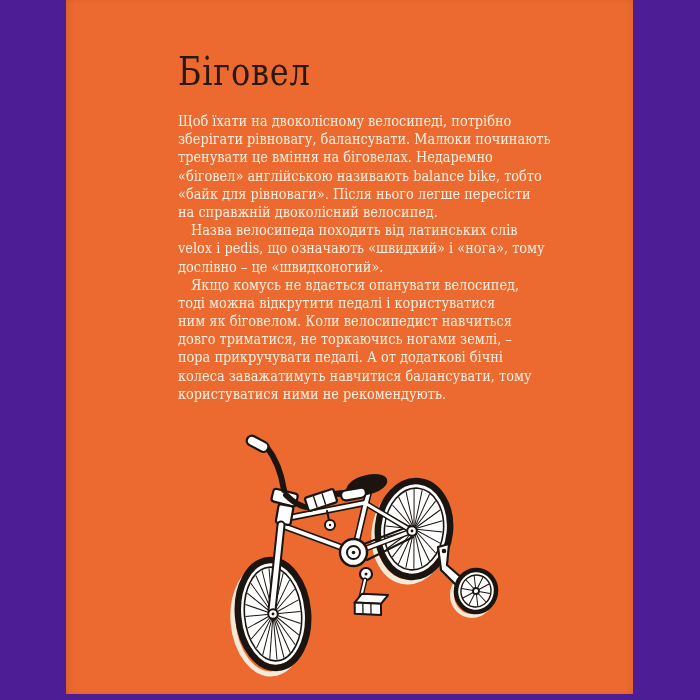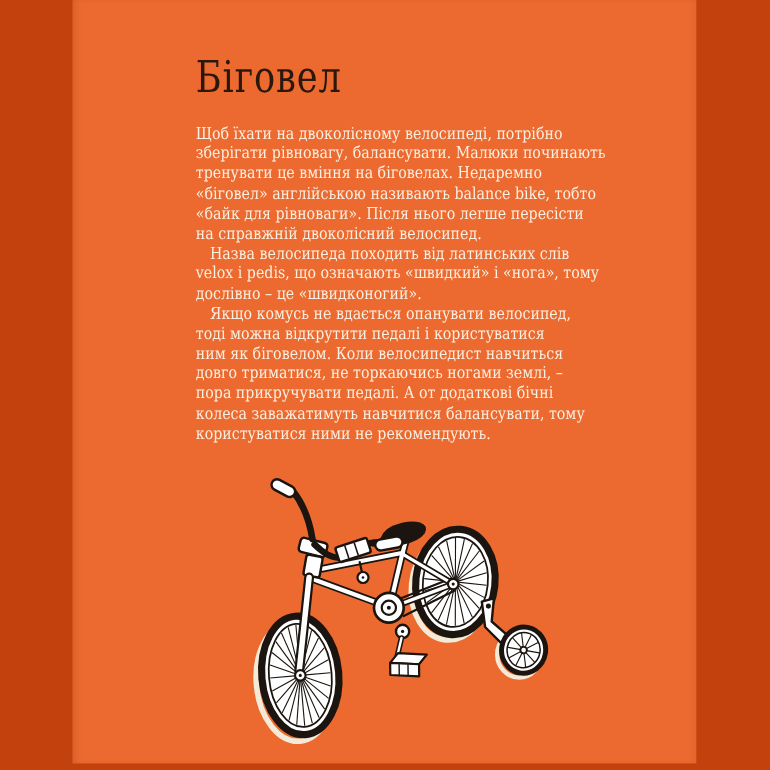--- a/index.html
+++ b/index.html
@@ -1,16 +1,16 @@
 <!DOCTYPE html>
 <html><head>
 <meta charset="utf-8">
 <style>
   html,body{margin:0;padding:0;background:#ffffff;}
-  #page{position:relative;width:700px;height:700px;background:#c2410c;overflow:hidden;
+  #page{position:relative;width:700px;height:700px;background:#4c1d95;overflow:hidden;
         font-family:"DejaVu Serif","Liberation Serif",serif;}
   #spread{position:absolute;left:66px;top:0;width:567px;height:694px;background:#EC6A30;
           box-shadow:inset 5px 0 8px -5px rgba(90,30,0,.25), inset -4px 0 8px -5px rgba(90,30,0,.15);}
   .title{position:absolute;left:112px;top:48px;font-size:40px;color:#2B180C;
          transform:scaleX(.80);transform-origin:0 0;white-space:nowrap;letter-spacing:1px;}
   .textblock{position:absolute;left:112px;top:112px;transform:scaleX(.86);transform-origin:0 0;
              color:#F8F0E2;}
   .line{font-size:15px;line-height:18.2px;height:18.2px;white-space:nowrap;}
   .line.indent{padding-left:15px;}
   .illo{position:absolute;left:154px;top:433px;width:290px;height:255px;}

